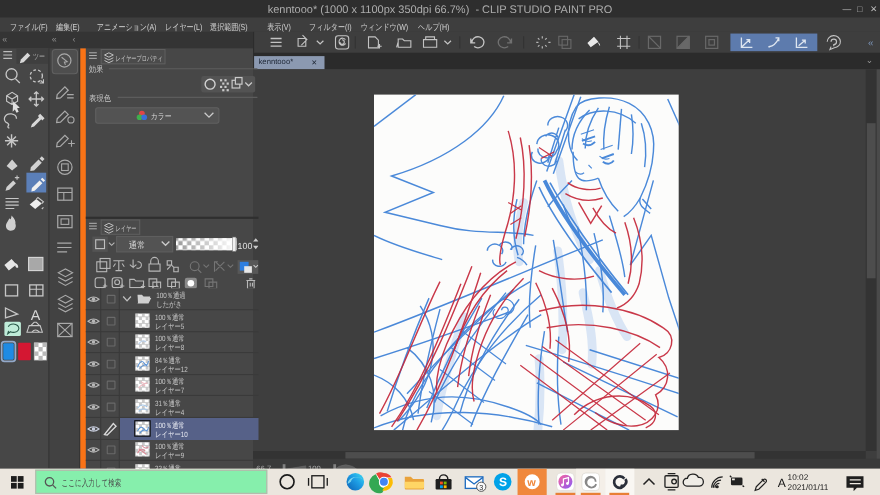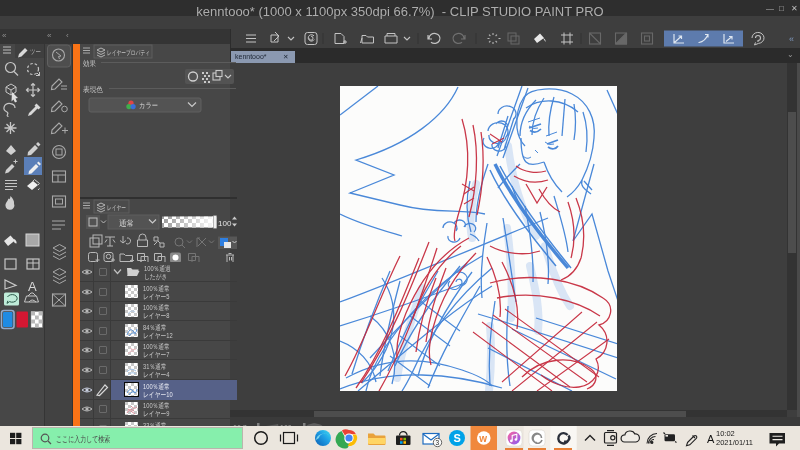--- a/index.html
+++ b/index.html
@@ -2,41 +2,41 @@
 <html><head>
 <meta charset="utf-8">
 <style>
 * { margin:0; padding:0; box-sizing:border-box; }
 html,body { width:800px; height:450px; overflow:hidden; background:#3e3e3e;
   font-family:"Liberation Sans", sans-serif; }
 .abs { position:absolute; }
 #root { position:relative; width:800px; height:450px; }
 
 #titlebar { left:0; top:0; width:800px; height:16px; background:#2e2e2e; }
-#title-text { width:800px; text-align:center; top:4px; font-size:13px; color:#adadad; letter-spacing:0; }
+#title-text { width:800px; text-align:center; top:4px; font-size:10px; color:#adadad; letter-spacing:0; }
 .winbtn { top:4px; color:#bdbdbd; font-size:8px; }
 
 #menubar { left:0; top:16px; width:800px; height:13px; background:#3e3e3e; color:#d2d2d2; font-size:8px; }
 #menubar span { position:absolute; top:2.5px; white-space:nowrap; transform:scaleX(0.8); transform-origin:0 0; }
 
 #lstrip { left:0; top:29px; width:230px; height:15px; background:#343434; color:#909090; }
 
 #toolbar { left:230px; top:29px; width:570px; height:19px; background:#3e3e3e; border-left:1px solid #2c2c2c; }
 
 #tabrow { left:230px; top:48px; width:570px; height:15px; background:#2b2b2b; }
 #doctab { left:1px; top:3px; width:64px; height:12px; background:#8b99b1; color:#1d2634; font-size:7px; }
 
 #canvaszone { left:230px; top:63px; width:570px; height:355px; background:#3e3e3e; overflow:hidden; }
 #canvas { left:110px; top:23px; width:277px; height:305px; background:#fcfcfb; }
 
 #statusbar { left:230px; top:417px; width:570px; height:9px; background:#3a3a3a; }
 
 #col1 { left:0; top:44px; width:44px; height:382px; background:#474747; }
 #col2 { left:44px; top:44px; width:29px; height:382px; background:#424242; border-left:1px solid #353535; border-right:1px solid #323232; }
-#col3 { left:73px; top:44px; width:157px; height:382px; background:#474747; border-left:7px solid #f97316; }
+#col3 { left:73px; top:44px; width:157px; height:382px; background:#474747; border-left:5px solid #f97316; }
 
 .lrow { position:absolute; left:0; width:157px; height:20px; border-bottom:1px solid #3a3a3a; }
 .lthumb { position:absolute; left:45px; top:3px; width:13px; height:13px;
   background:repeating-conic-gradient(#ffffff 0 25%, #c9c9c9 0 50%) 0 0/6px 6px; }
 .ltx1 { position:absolute; left:63px; top:2px; font-size:7px; color:#c8c8c8; white-space:nowrap; transform:scaleX(0.82); transform-origin:0 0; }
 .ltx2 { position:absolute; left:63px; top:10px; font-size:7px; color:#c8c8c8; white-space:nowrap; transform:scaleX(0.82); transform-origin:0 0; }
 .leye { position:absolute; left:1px; top:5px; }
 .lchk { position:absolute; left:19px; top:6px; width:8px; height:8px; border:1px solid #6a6a6a; border-radius:1px; }
 
 #taskbar { left:0; top:426px; width:800px; height:24px; background:#ebe6de; }
@@ -45,20 +45,31 @@
 </head>
 <body>
 <div id="root">
 
   <div class="abs" id="titlebar"></div>
   <div class="abs" id="title-text">kenntooo* (1000 x 1100px 350dpi 66.7%)&nbsp; - CLIP STUDIO PAINT PRO</div>
   <div class="abs winbtn" style="left:766px;">—</div>
   <div class="abs winbtn" style="left:779px;">□</div>
   <div class="abs winbtn" style="left:791px;">✕</div>
 
+  <div class="abs" id="menubar">
+    <span style="left:9px;">ファイル(F)</span>
+    <span style="left:51px;">編集(E)</span>
+    <span style="left:88px;">アニメーション(A)</span>
+    <span style="left:150px;">レイヤー(L)</span>
+    <span style="left:191px;">選択範囲(S)</span>
+    <span style="left:243px;">表示(V)</span>
+    <span style="left:281px;">フィルター(I)</span>
+    <span style="left:328px;">ウィンドウ(W)</span>
+    <span style="left:380px;">ヘルプ(H)</span>
+  </div>
 
   <div class="abs" id="lstrip">
     <span class="abs" style="left:2px;top:2px;font-size:8px;">«</span>
     <span class="abs" style="left:47px;top:2px;font-size:8px;">«</span>
     <span class="abs" style="left:66px;top:2px;font-size:8px;">‹</span>
   </div>
 
   <div class="abs" id="toolbar">
   <svg width="570" height="19" viewBox="0 0 570 19">
     <g stroke="#c3c3c3" fill="none" stroke-width="1.2">

